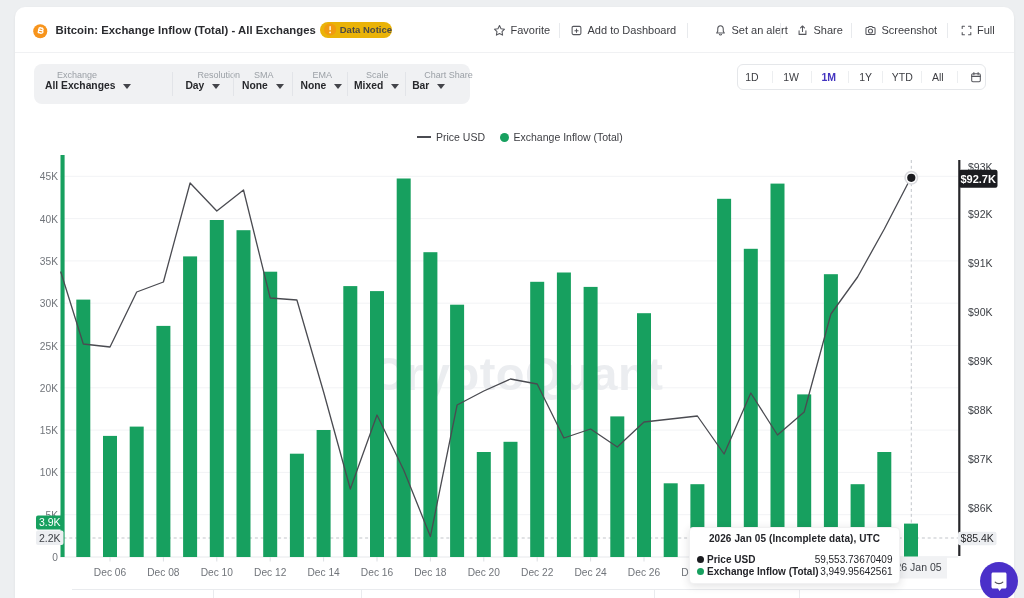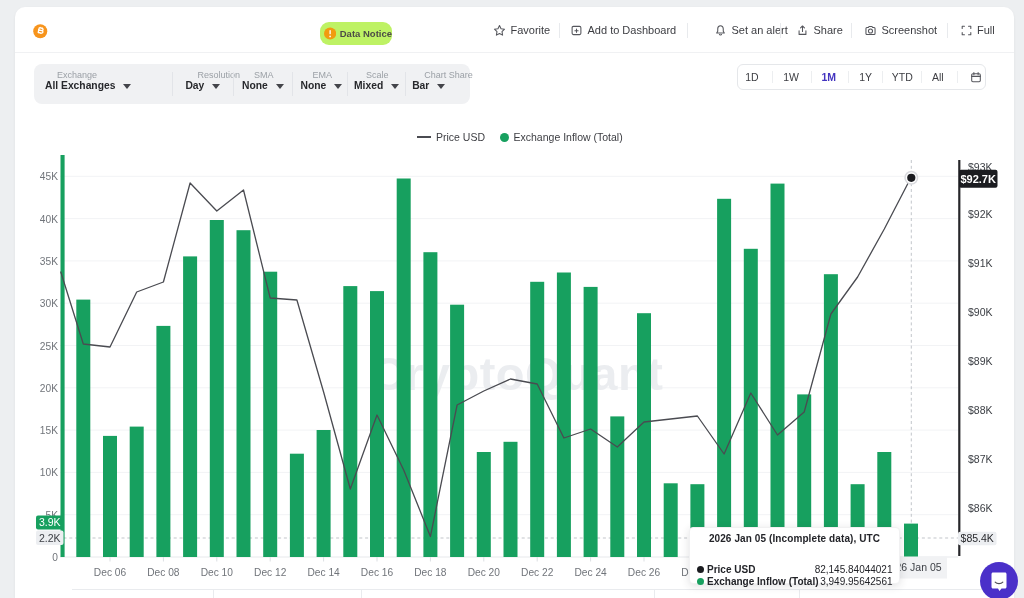--- a/index.html
+++ b/index.html
@@ -5,21 +5,21 @@
 html,body { width:1024px; height:598px; overflow:hidden;
   font-family:"Liberation Sans",sans-serif; background:#edeff1; }
 #page { position:relative; width:1024px; height:598px; }
 #card { position:absolute; left:15px; top:7px; width:999px; height:591px;
   background:#fff; border-radius:10px 10px 0 0; box-shadow:0 1px 3px rgba(0,0,0,.06); }
 .abs { position:absolute; }
 
 #hline { position:absolute; left:15px; top:52px; width:999px; height:1px; background:#f0f1f3; }
 #btc { position:absolute; left:33px; top:24px; }
 #title { position:absolute; left:55.5px; top:24px; font-size:11.3px; font-weight:700; color:#2a2b2f; letter-spacing:0.05px; white-space:nowrap; }
-#notice { position:absolute; left:320px; top:21.5px; width:72px; height:23px; background:#bef264;
+#notice { position:absolute; left:320px; top:21.5px; width:72px; height:16px; background:#eab308;
   border-radius:9px; display:flex; align-items:center; padding-left:3.5px; white-space:nowrap; }
 #notice span { font-size:9.5px; font-weight:700; color:#4c4b46; margin-left:4px; }
 .hbtn { position:absolute; top:20px; height:20px; display:flex; align-items:center; }
 .hbtn svg { margin-right:4.5px; }
 .hbtn span { font-size:11px; color:#3c3d42; }
 .hdiv { position:absolute; top:23px; width:1px; height:15px; background:#e8eaed; }
 
 #fbar { position:absolute; left:34px; top:64px; width:436px; height:40px; background:#f0f1f3; border-radius:8px; }
 .fgrp { position:absolute; top:70px; }
 .flab { font-size:9px; color:#9ba0a6; line-height:10px;padding-left:12px; }
@@ -37,21 +37,21 @@
 .trd { position:absolute; top:70.5px; width:1px; height:12px; background:#eceef0; }
 
 #legend { position:absolute; left:417px; top:130.5px; height:13px; display:flex; align-items:center;
   font-size:10.5px; color:#3c3d42; white-space:nowrap; }
 #legend .lline { width:14px; height:1.6px; background:#4a4b51; margin-right:5px; }
 #legend .ldot { width:9px; height:9px; border-radius:50%; background:#17a05f; margin-left:15px; margin-right:4.5px; }
 
 #tip { position:absolute; left:689px; top:527px; width:211px; height:57px; background:#fff;
   border:1px solid #f1f1f2; border-radius:4px; box-shadow:0 2px 8px rgba(40,40,50,.14);
   padding:5px 6.5px 0 6.5px; font-size:10px; color:#232429; white-space:nowrap; }
-#tip .t1 { text-align:center; font-weight:700; margin-bottom:19px; letter-spacing:0.1px; }
+#tip .t1 { text-align:center; font-weight:700; margin-bottom:9px; letter-spacing:0.1px; }
 #tip .row { display:flex; align-items:center; height:12.4px; }
 #tip .dot { width:7px; height:7px; border-radius:50%; margin-right:3.5px; flex:none; }
 #tip .lb { font-weight:700; }
 #tip .vl { margin-left:auto; }
 
 #bsec { position:absolute; left:72px; top:588.5px; width:942px; height:1px; background:#e9ebee; }
 .bvd { position:absolute; top:589px; width:1px; height:9px; background:#e9ebee; }
 
 #chat { position:absolute; left:979.5px; top:561.5px; width:38px; height:38px; border-radius:50%;
   background:#4a30c9; display:flex; align-items:center; justify-content:center; }
@@ -60,20 +60,21 @@
 <div id="page">
 <div id="card"></div>
 <div id="hline"></div>
 <svg id="btc" width="14.5" height="14.5" viewBox="0 0 15 15">
       <circle cx="7.5" cy="7.5" r="7.25" fill="#f7941c"></circle>
 <g transform="rotate(13 7.5 7.5)" stroke="#fff" stroke-width="1.35" fill="none">
 <path d="M5.7 4.1 H8.7 C9.5 4.1 10 4.6 10 5.3 C10 6 9.5 6.5 8.7 6.5 H5.7 V4.1 M5.7 6.5 H9 C9.8 6.5 10.4 7 10.4 7.8 C10.4 8.6 9.8 9.1 9 9.1 H5.7 V6.5"></path>
 <path d="M6.7 3.1 V4.1 M8.5 3.1 V4.1 M6.7 9.1 V10.1 M8.5 9.1 V10.1" stroke-width="0.95"></path>
       </g>
     </svg>
+<div id="title">Bitcoin: Exchange Inflow (Total) - All Exchanges</div>
 <div id="notice">
       <svg width="13" height="13" viewBox="0 0 13 13">
         <circle cx="6.5" cy="6.5" r="6.5" fill="#f19b10"></circle>
         <rect x="5.8" y="2.8" width="1.4" height="4.6" rx="0.7" fill="#fff"></rect>
         <circle cx="6.5" cy="9.6" r="0.9" fill="#fff"></circle>
       </svg>
       <span>Data Notice</span>
     </div>
 <div class="hbtn" style="left:493px">
       <svg width="13" height="13" viewBox="0 0 16 16" fill="none" stroke="#55565c" stroke-width="1.3" stroke-linecap="round" stroke-linejoin="round">
@@ -282,21 +283,21 @@
 <div id="bsec"></div>
 <div class="bvd" style="left:212.5px"></div>
 <div class="bvd" style="left:361px"></div>
 <div class="bvd" style="left:654px"></div>
 <div class="bvd" style="left:799px"></div>
 <div id="tip">
 <div class="t1">2026 Jan 05 (Incomplete data), UTC</div>
 <div class="row">
         <div class="dot" style="background:#1b1c20"></div>
         <span class="lb">Price USD</span>
-        <span class="vl">82,145.84044021</span>
+        <span class="vl">59,553.73670409</span>
       </div>
 <div class="row">
         <div class="dot" style="background:#17a05f"></div>
         <span class="lb">Exchange Inflow (Total)</span>
         <span class="vl">3,949.95642561</span>
       </div>
 </div>
 <div id="chat">
       <svg width="22" height="22" viewBox="0 0 22 22">
         <path d="M5 2.5 H17 C17.8 2.5 18.5 3.2 18.5 4 V17 C18.5 17.8 17.8 18.5 17 18.5 H13.5 L11.5 21 L10 18.5 H5 C4.2 18.5 3.5 17.8 3.5 17 V4 C3.5 3.2 4.2 2.5 5 2.5 Z" fill="#fff"></path>

